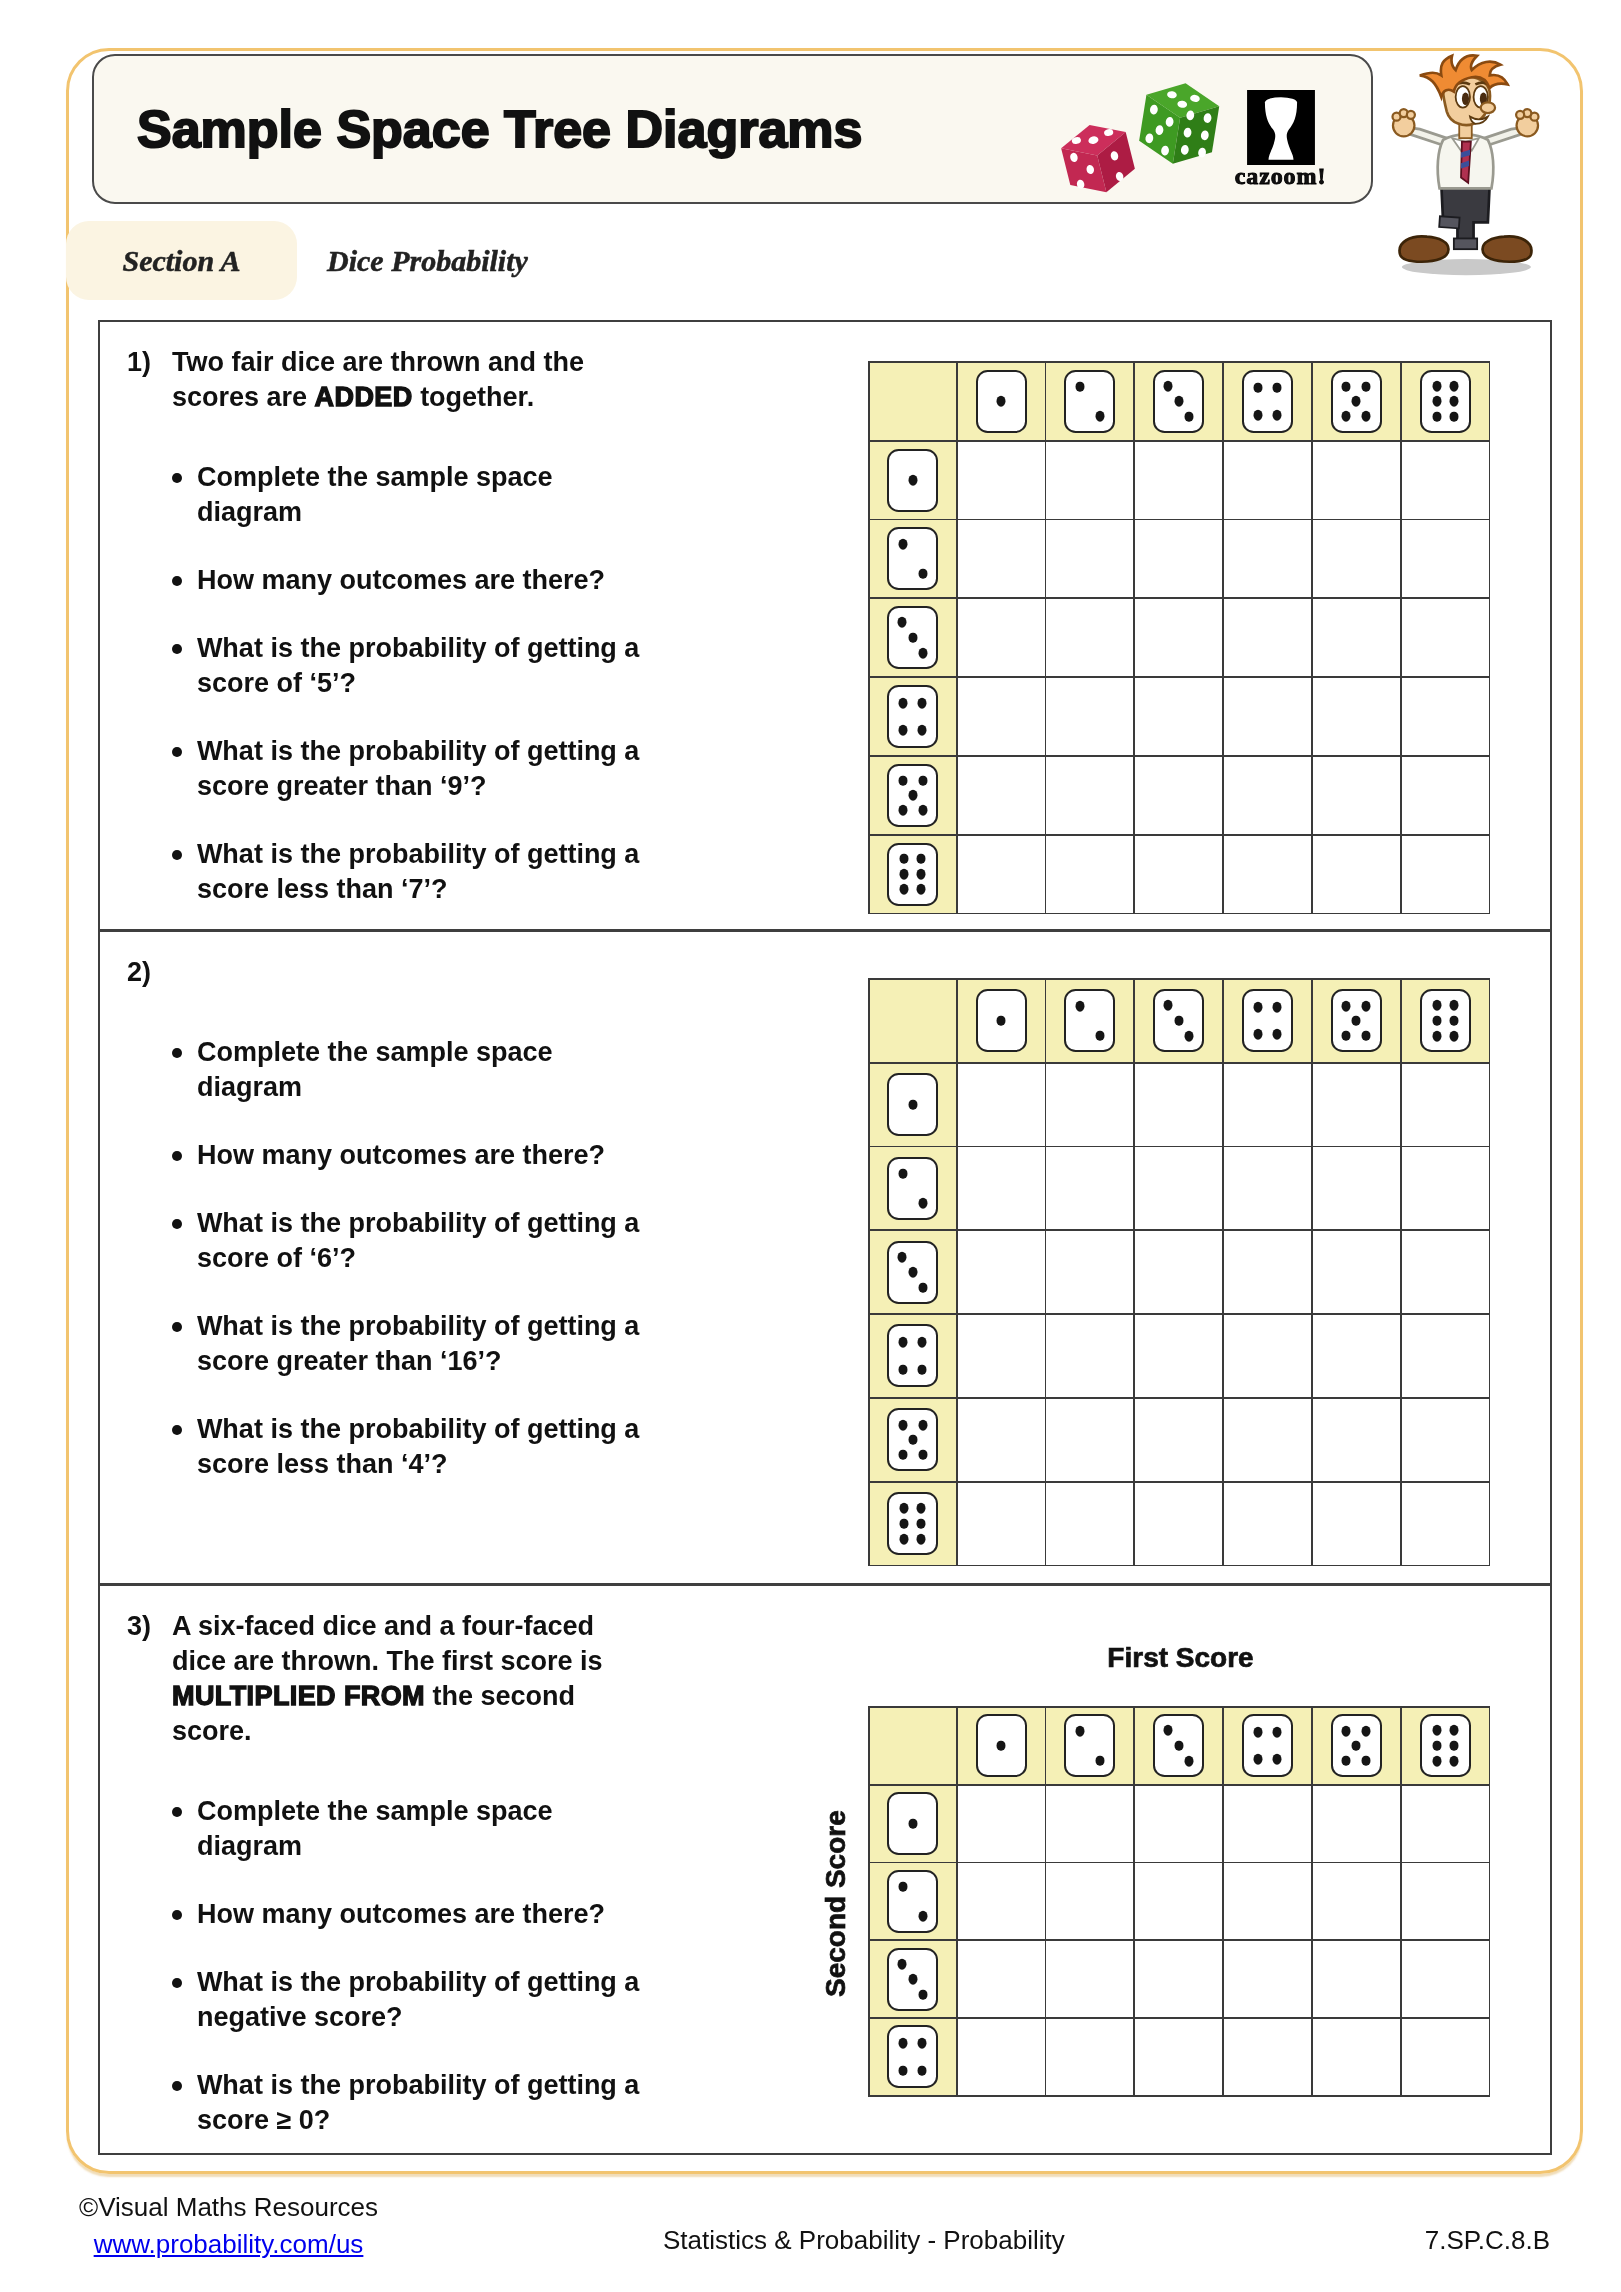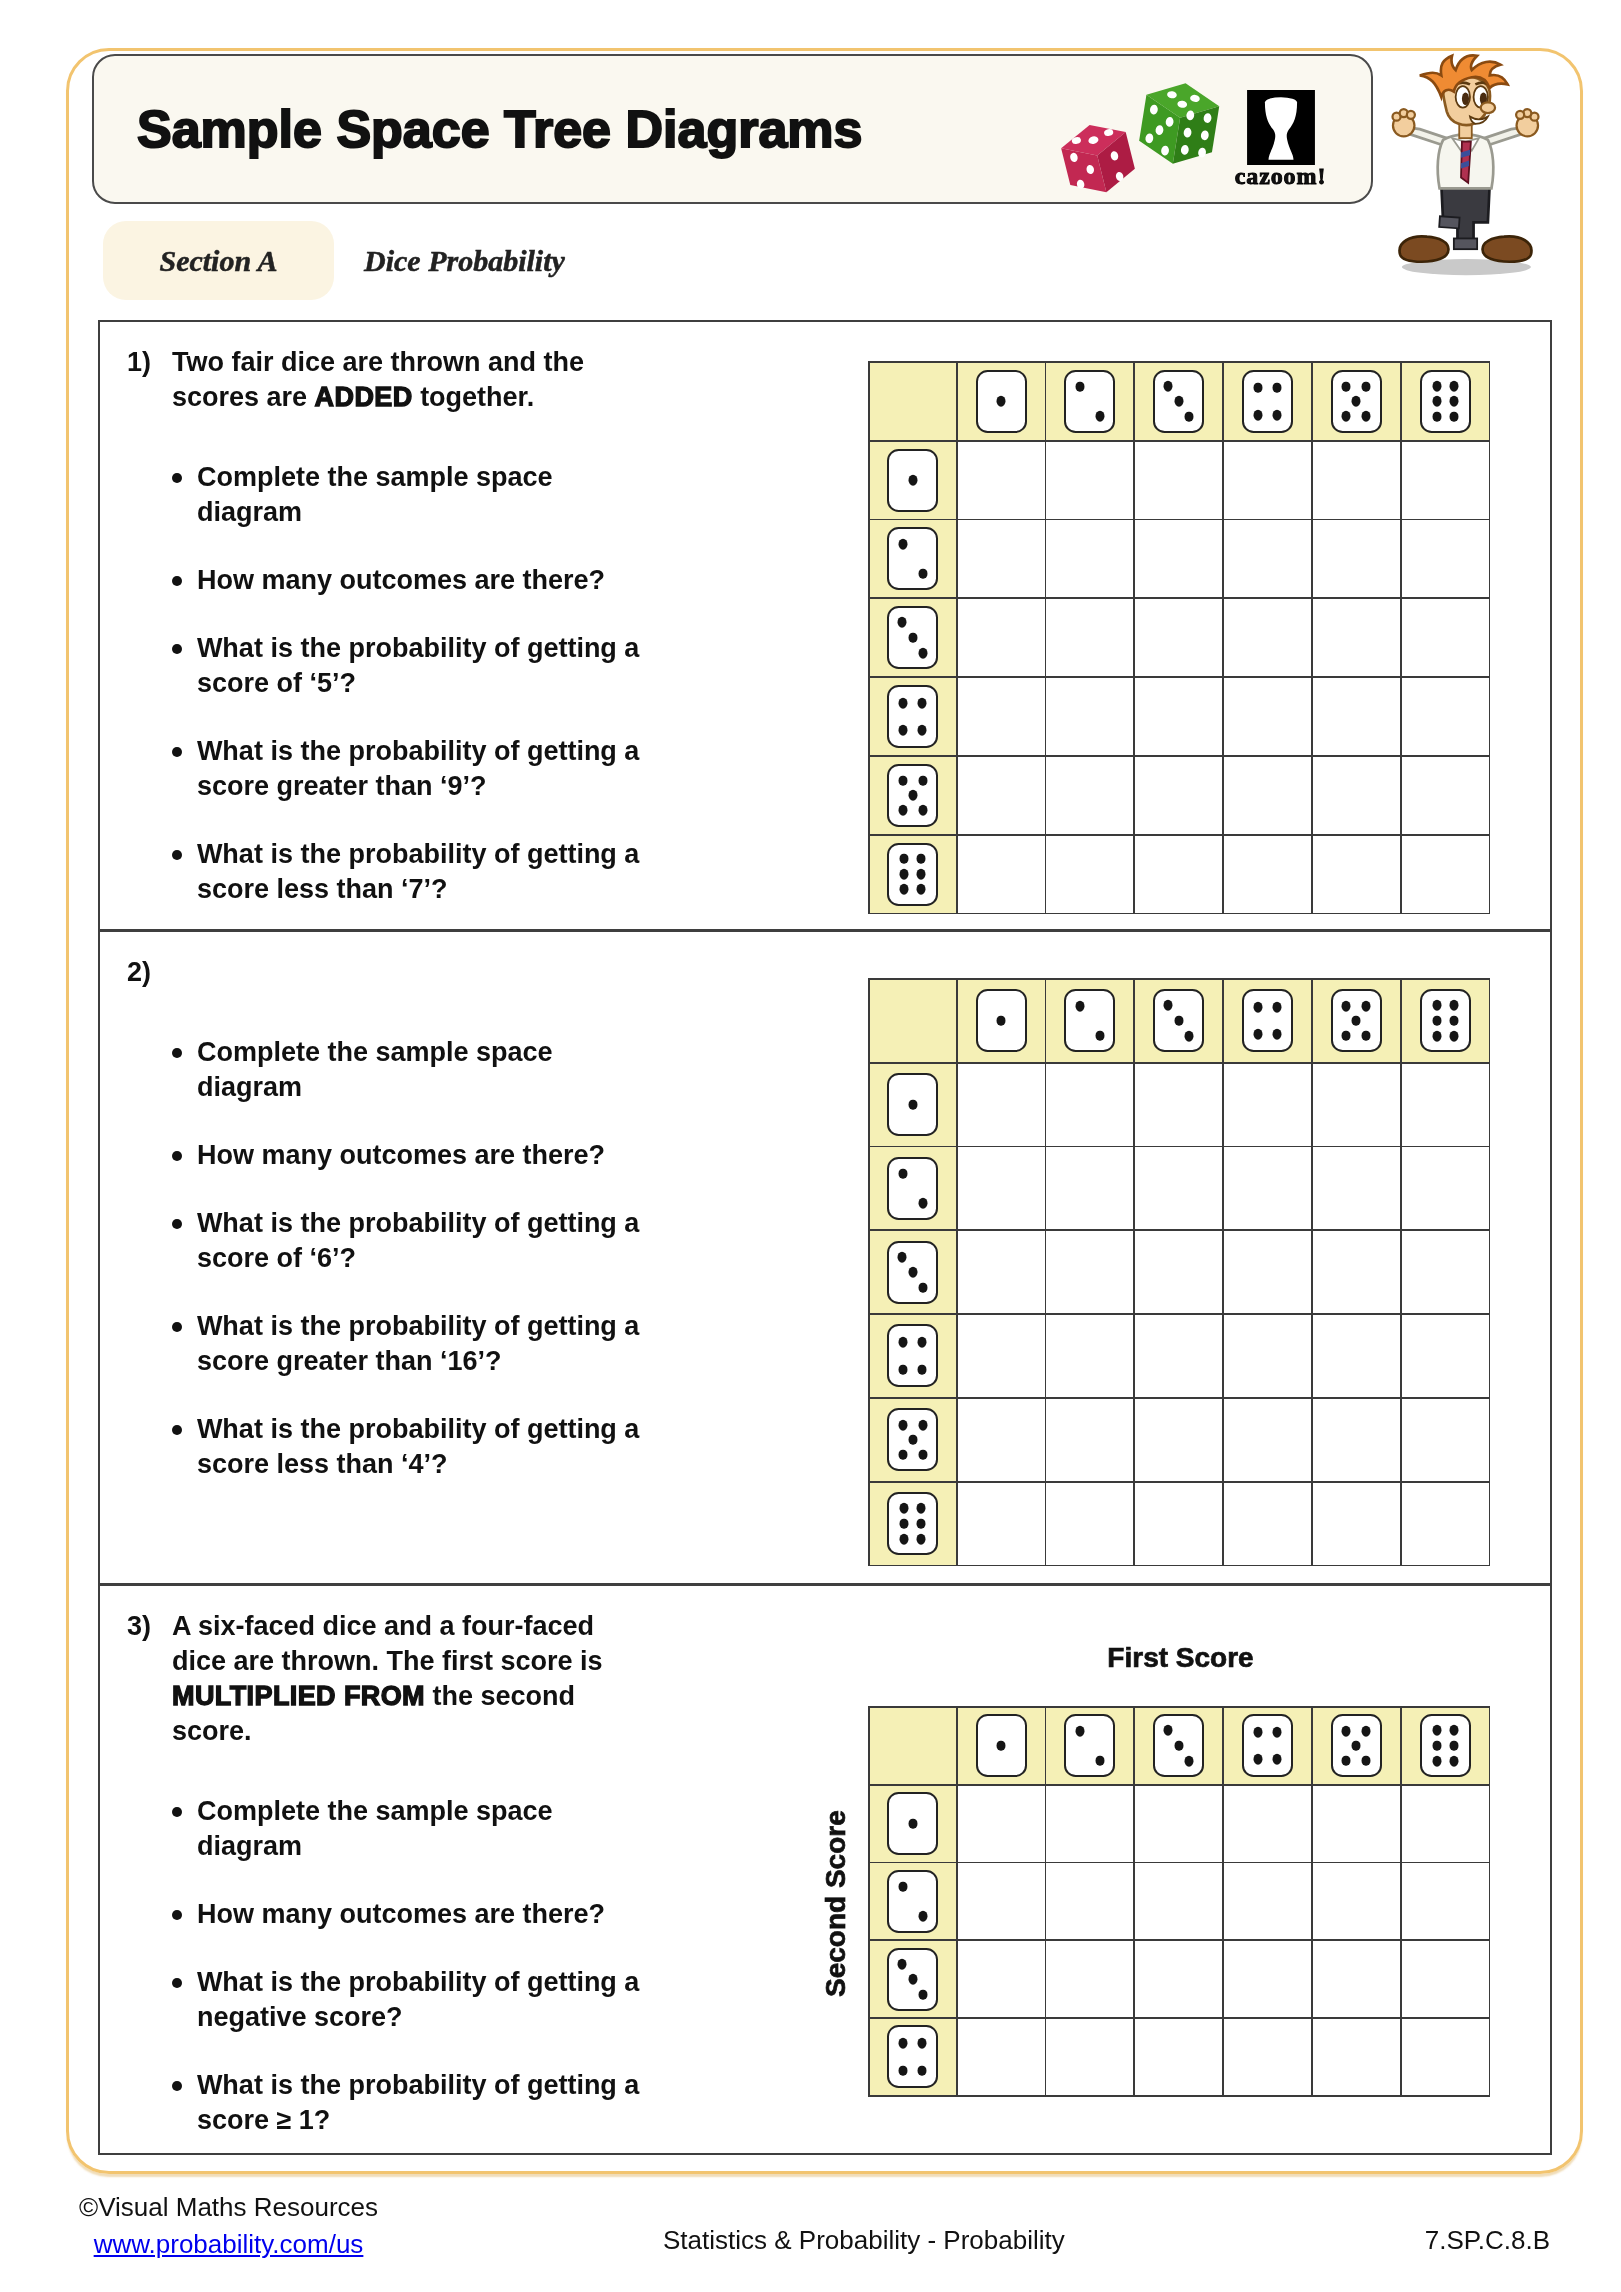--- a/index.html
+++ b/index.html
@@ -41,21 +41,20 @@
     -webkit-text-stroke:0.9px #000;
   }
 
   
   .mascot { position:absolute; left:1384px; top:52px; width:163px; height:226px; z-index:3; }
 
   
   .section-row {
     position:absolute; left:66px; top:221px; height:79px; display:flex; align-items:center;
     z-index:2;
-    margin-left:37px;
   }
   .section-tab {
     width:231px; height:79px; background:#FBF4E2; border-radius:23px;
     display:flex; align-items:center; justify-content:center;
   }
   .section-label, .section-topic {
     font-family:"Liberation Serif","DejaVu Serif",serif;
     font-style:italic; font-weight:700; font-size:30px; color:#222;
     -webkit-text-stroke:0.5px #222;
   }
@@ -562,21 +561,21 @@
         <div class="bullet">
             <span class="bdot"></span>
             <span class="btext">How many outcomes are there?</span>
           </div>
         <div class="bullet">
             <span class="bdot"></span>
             <span class="btext">What is the probability of getting a negative score?</span>
           </div>
         <div class="bullet">
             <span class="bdot"></span>
-            <span class="btext">What is the probability of getting a score ≥ 1?</span>
+            <span class="btext">What is the probability of getting a score ≥ 0?</span>
           </div>
       </div>
     </div>
     <div class="fs-label">First Score</div>
     <div class="ss-label">Second Score</div>
     <div class="sgrid g3" style="grid-template-columns: 86px repeat(6, 87px);">
         <div class="cell hd"></div>
         <div class="cell hd">
           <div class="die">
             <span class="pip" style="left: 50%; top: 50%;"></span>

